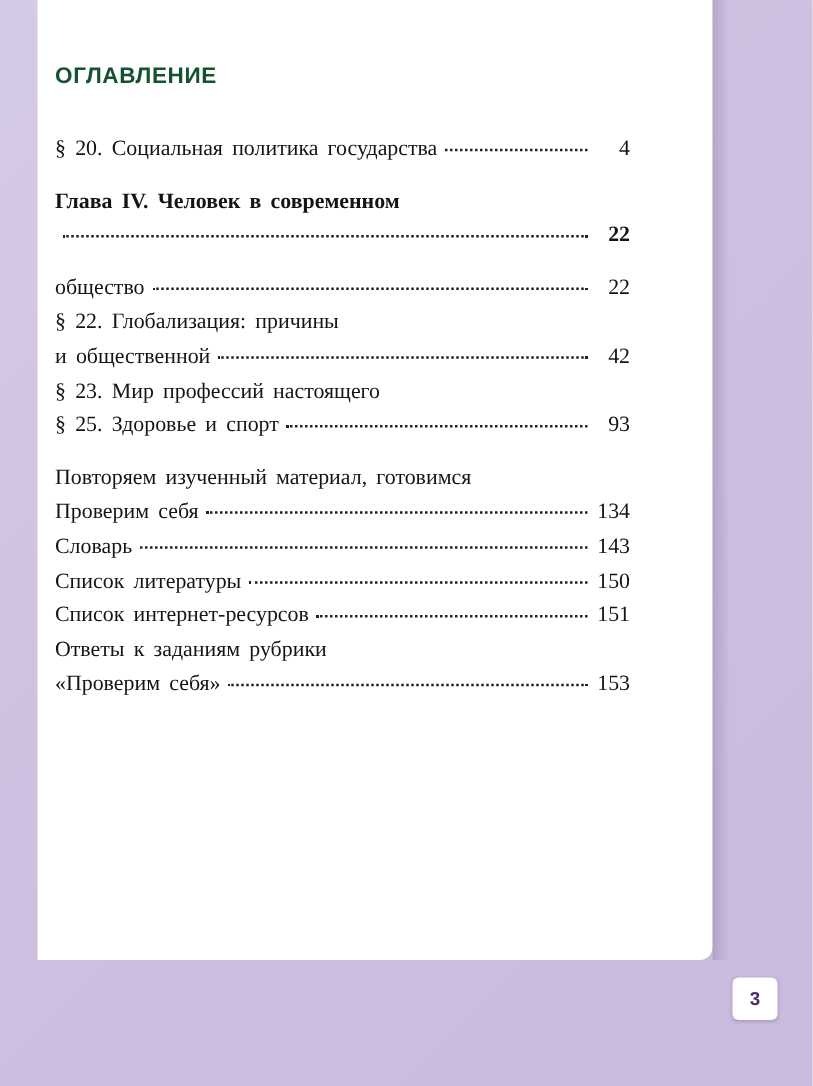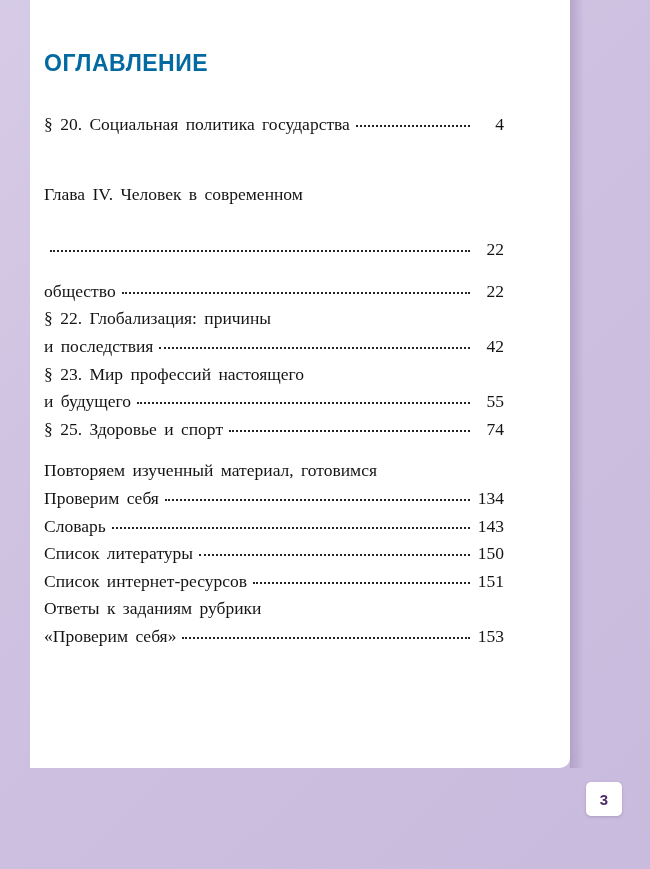--- a/index.html
+++ b/index.html
@@ -36,24 +36,24 @@
     height: 768px;
     background: linear-gradient(to right, rgba(120,100,150,0.30), rgba(120,100,150,0));
   }
   .content {
     position: absolute;
     left: 44px;
     top: 50px;
     width: 460px;
   }
   .toc-title {
-    color: #0369a1;
+    color: #14532d;
     font-family: "Liberation Sans", sans-serif;
     font-weight: bold;
-    font-size: 23px;
+    font-size: 18px;
     letter-spacing: 0.5px;
     margin: 0 0 34px 0;
   }
   .entry {
     display: flex;
     align-items: baseline;
     font-size: 17.5px;
     color: #141414;
     line-height: 1.52;
     margin-bottom: 1px;
@@ -69,22 +69,21 @@
     border-bottom: 2px dotted #222;
     min-width: 10px;
   }
   .pg {
     flex: 0 0 auto;
     text-align: right;
     min-width: 30px;
     font-size: 17.5px;
   }
   .bold .txt, .bold .pg {
-    font-weight: normal;
-    margin-top: 28px;
+    font-weight: bold;
   }
   .blockgap {
     height: 14px;
   }
   .page-number {
     position: absolute;
     right: 28px;
     top: 782px;
     width: 36px;
     height: 34px;
@@ -136,39 +135,34 @@
   <div class="entry">
     <span class="txt spaced">общество</span>
     <span class="leader"></span>
     <span class="pg">22</span>
   </div>
 
   <div class="entry">
     <span class="txt spaced">§ 22.  Глобализация:  причины</span>
   </div>
   <div class="entry">
-    <span class="txt spaced">и   последствия</span>
+    <span class="txt spaced">и   общественной</span>
     <span class="leader"></span>
     <span class="pg">42</span>
   </div>
 
   <div class="entry">
     <span class="txt spaced">§ 23.  Мир  профессий  настоящего</span>
   </div>
-  <div class="entry">
-    <span class="txt spaced">и  будущего</span>
-    <span class="leader"></span>
-    <span class="pg">55</span>
-  </div>
 
 
   <div class="entry">
     <span class="txt spaced">§ 25.  Здоровье  и  спорт</span>
     <span class="leader"></span>
-    <span class="pg">74</span>
+    <span class="pg">93</span>
   </div>
 
   <div class="blockgap"></div>
 
   <div class="entry">
     <span class="txt spaced">Повторяем  изученный  материал,  готовимся</span>
   </div>
 
   <div class="entry">
     <span class="txt spaced">Проверим  себя</span>

